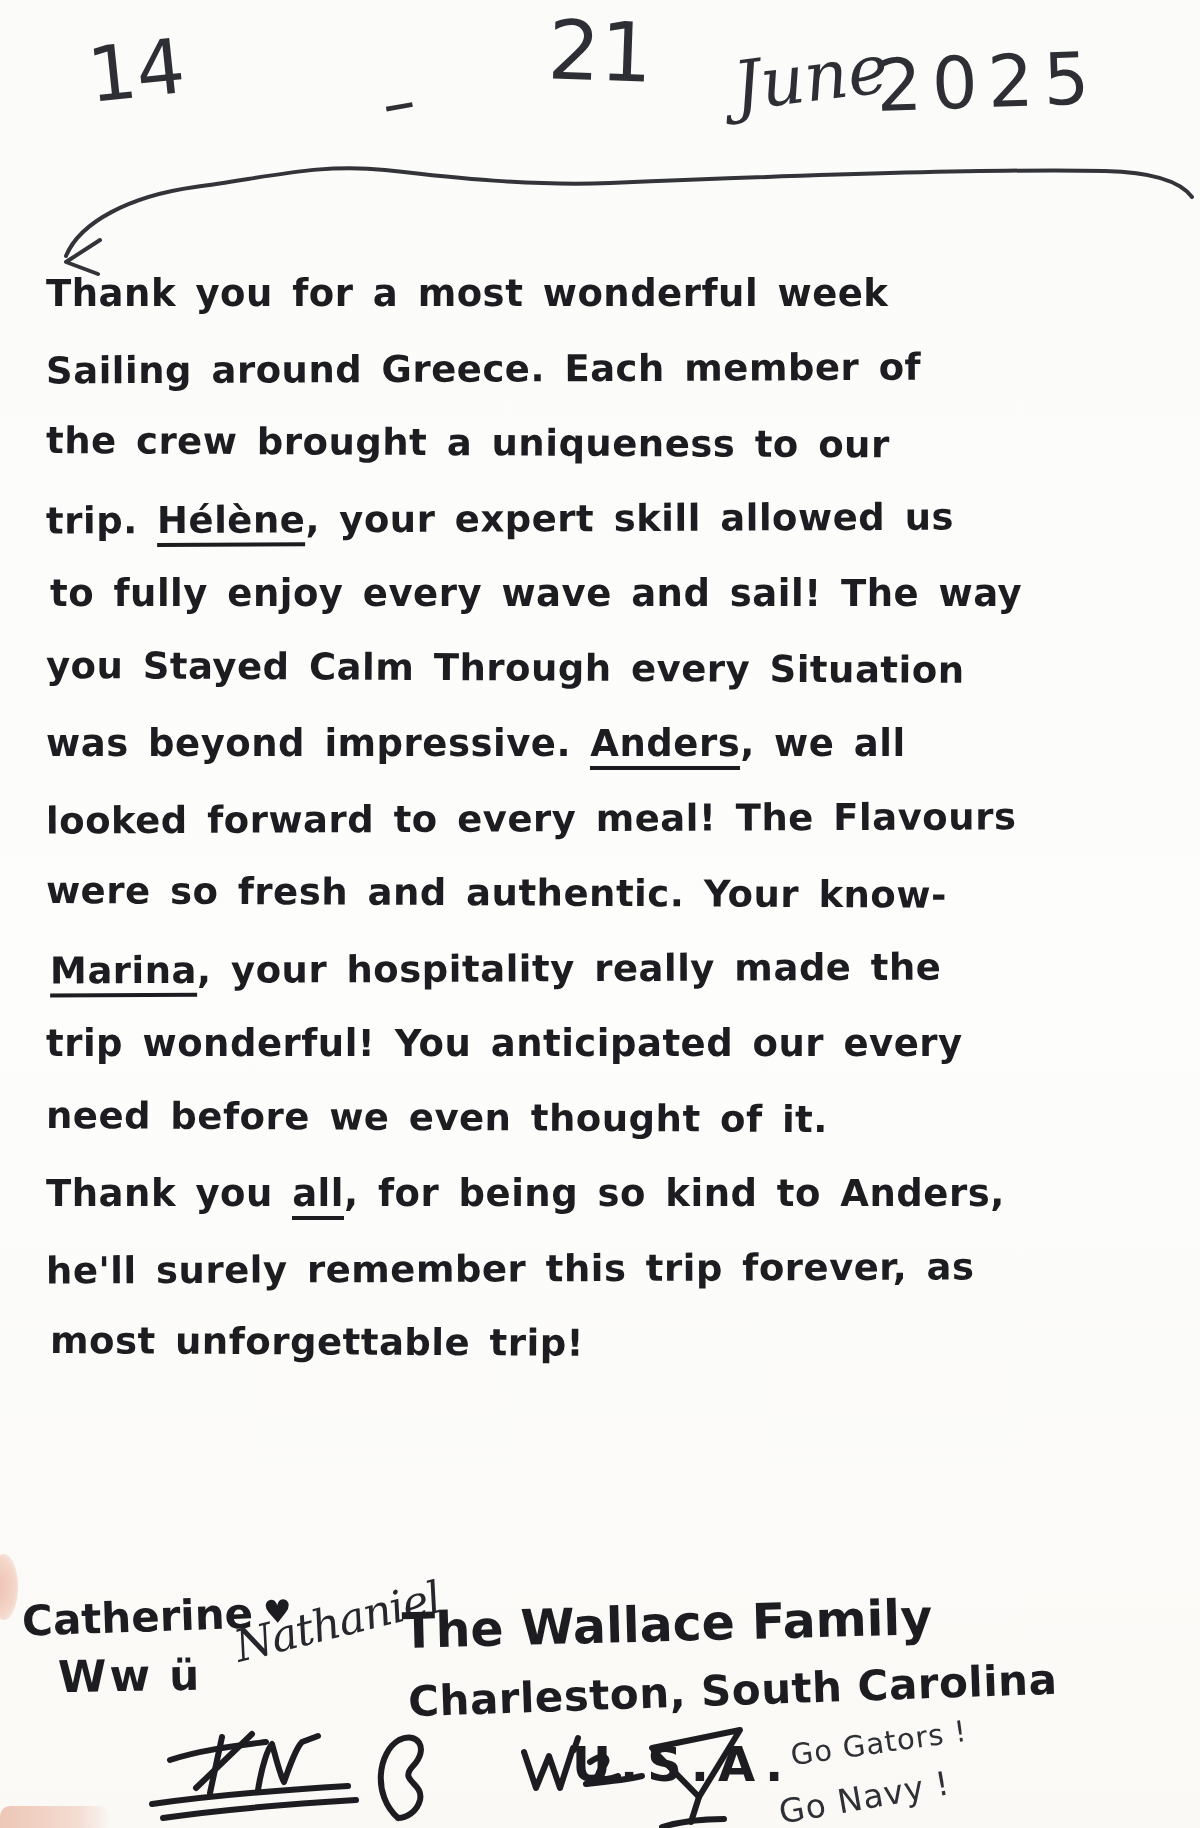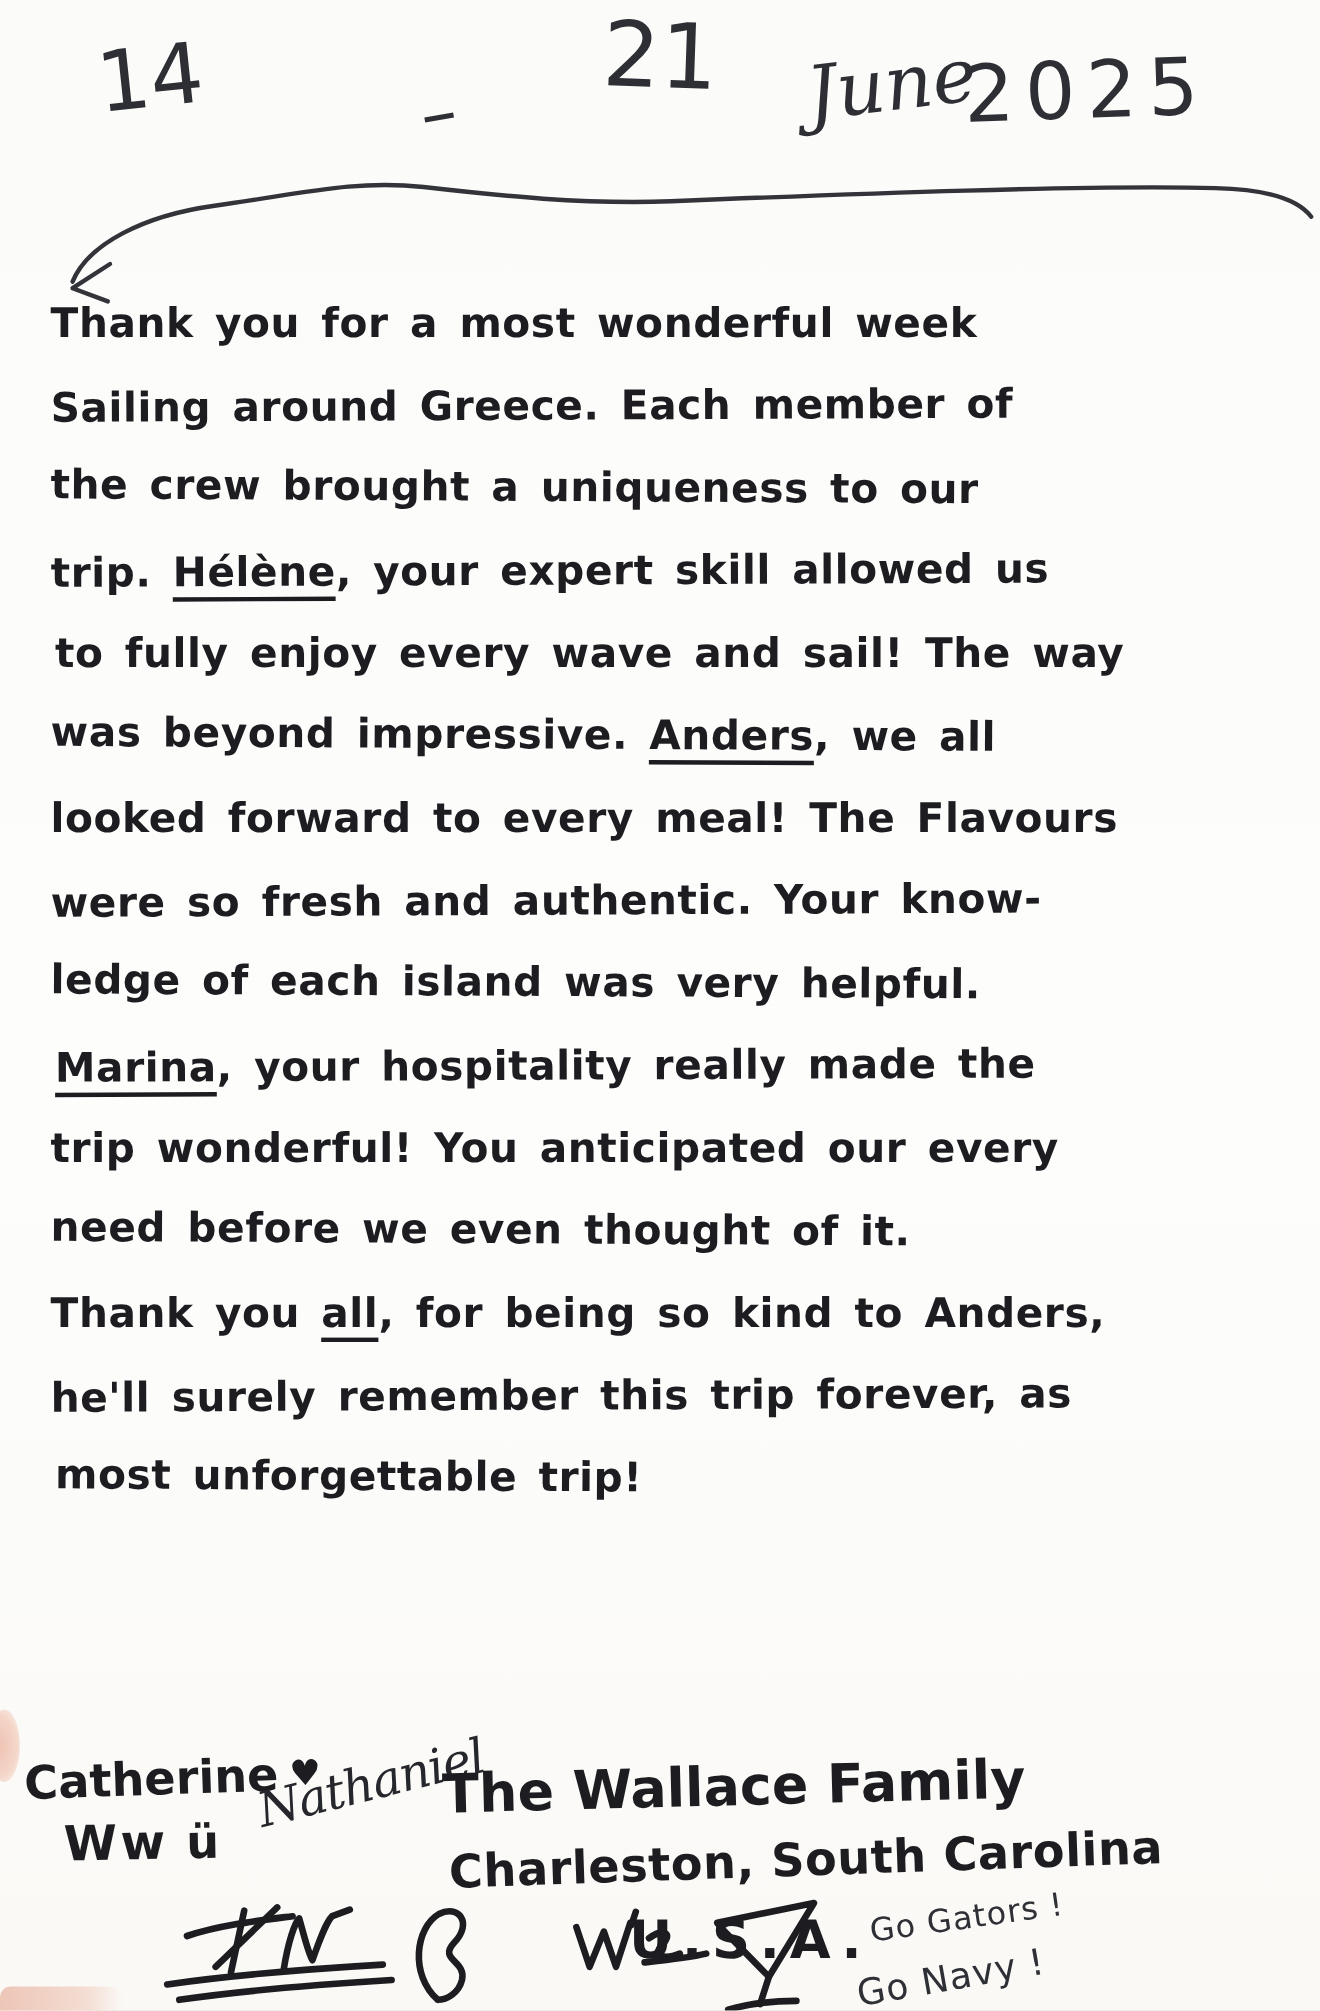--- a/index.html
+++ b/index.html
@@ -107,24 +107,24 @@
       <path class="thick" d="M 662 1827 C 682 1821 704 1819 724 1819"></path>
     </g>
   </svg>
 
   <div class="letter">
       <div class="line"><span>Thank you for a most wonderful week</span></div>
       <div class="line"><span>Sailing around Greece. Each member of</span></div>
       <div class="line"><span>the crew brought a uniqueness to our</span></div>
       <div class="line"><span>trip. </span><span class="uline">Hélène</span><span>, your expert skill allowed us</span></div>
       <div class="line"><span>to fully enjoy every wave and sail! The way</span></div>
+      <div class="line"><span>you Stayed Calm Through every Situation</span></div>
       <div class="line"><span>was beyond impressive. </span><span class="uline">Anders</span><span>, we all</span></div>
       <div class="line"><span>looked forward to every meal! The Flavours</span></div>
       <div class="line"><span>were so fresh and authentic. Your know-</span></div>
-      <div class="line"><span>ledge of each island was very helpful.</span></div>
       <div class="line"><span class="uline">Marina</span><span>, your hospitality really made the</span></div>
       <div class="line"><span>trip wonderful! You anticipated our every</span></div>
       <div class="line"><span>need before we even thought of it.</span></div>
       <div class="line"><span>Thank you </span><span class="uline">all</span><span>, for being so kind to Anders,</span></div>
       <div class="line"><span>he'll surely remember this trip forever, as</span></div>
       <div class="line"><span>most unforgettable trip!</span></div>
     </div>
 
   <div class="sig sig-catherine">
     <span>Catherine</span><span class="heart">♥</span>

